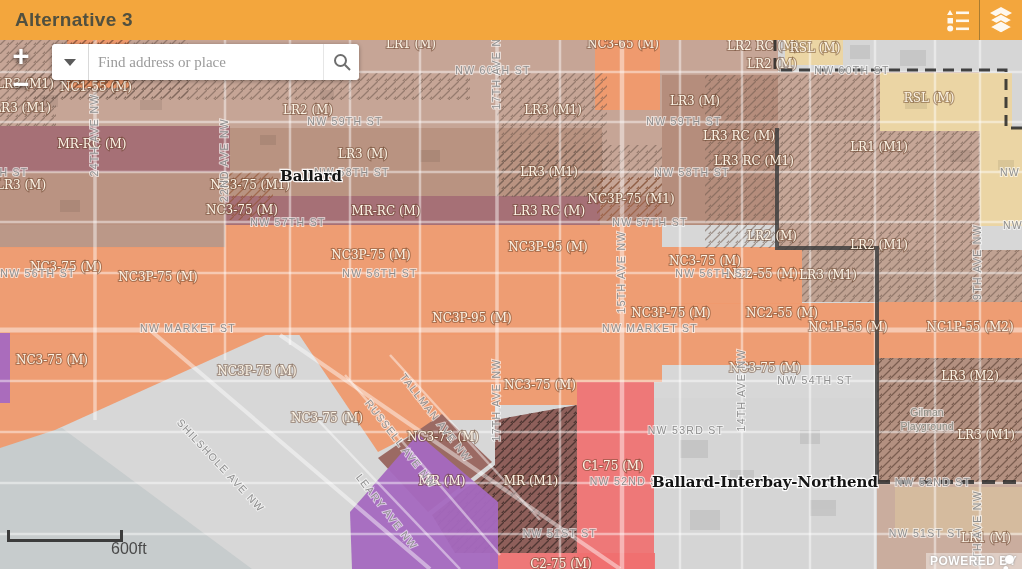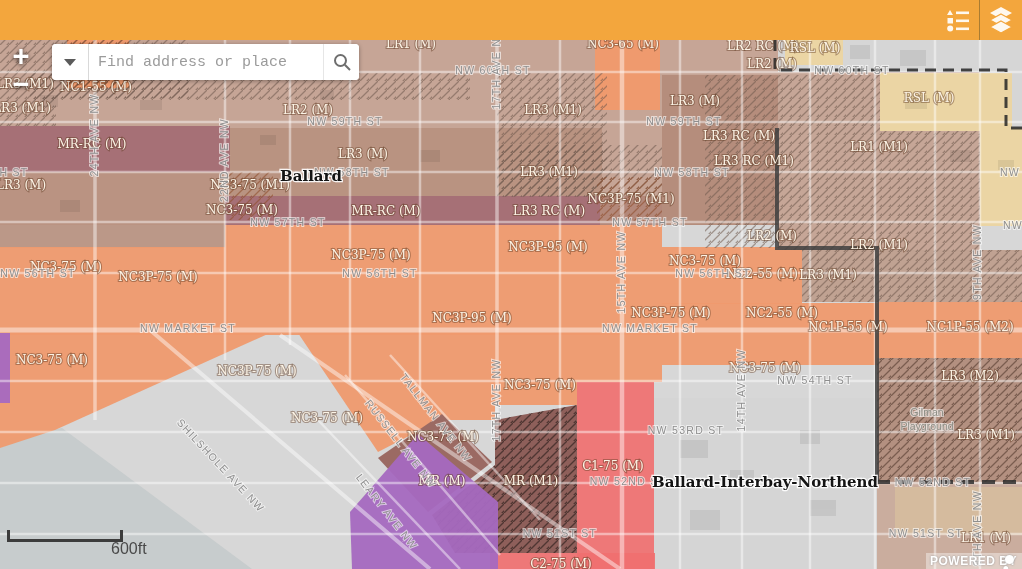--- a/index.html
+++ b/index.html
@@ -33,21 +33,21 @@
             text-shadow:0 1px 4px rgba(0,0,0,.75);cursor:pointer;user-select:none;}
   #zoom-in{top:44px;} #zoom-out{top:72px;}
 
   .searchbar{position:absolute;left:52px;top:44px;height:36px;display:flex;z-index:20;
              box-shadow:0 1px 4px rgba(0,0,0,.35);border-radius:4px;background:#fff;}
   .dd-btn{width:36px;height:36px;background:#fff;border-right:1px solid #d9d9d9;
           border-radius:4px 0 0 4px;display:flex;align-items:center;justify-content:center;cursor:pointer;}
   .dd-caret{width:0;height:0;border-left:6px solid transparent;border-right:6px solid transparent;
             border-top:7px solid #5b5b5b;}
   .search-input{width:216px;height:36px;border:none;outline:none;padding:0 9px;
-                font-size:15px;font-family:Liberation Mono, monospace;color:#444;}
+                font-size:15px;font-family:Liberation Serif, serif;color:#444;}
   .search-input::placeholder{color:#9b9b9b;}
   .go-btn{width:35px;height:36px;background:#fff;border-left:1px solid #e6e6e6;
           border-radius:0 4px 4px 0;display:flex;align-items:center;justify-content:center;cursor:pointer;}
 
   .scalebar{position:absolute;left:7px;top:530px;width:110px;height:9px;z-index:20;
             border-left:3px solid #3c3c3c;border-right:3px solid #3c3c3c;border-bottom:3px solid #3c3c3c;}
   .scalelabel{position:absolute;left:111px;top:540px;z-index:20;font-size:16px;color:#4a4a4a;}
 
   .powered{position:absolute;right:0;bottom:0;width:96px;height:16px;z-index:20;
            background:rgba(255,255,255,.4);overflow:hidden;}
@@ -280,20 +280,21 @@
       <text x="398" y="446" class="lbl-street" transform="rotate(52 398 446)">RUSSELL AVE NW</text>
       <text x="384" y="514" class="lbl-street" transform="rotate(52 384 514)">LEARY AVE NW</text>
       <text x="311" y="181" class="lbl-place">Ballard</text>
       <text x="765" y="487" class="lbl-place">Ballard-Interbay-Northend</text>
       <text x="927" y="416" class="lbl-park">Gilman</text>
       <text x="927" y="430" class="lbl-park">Playground</text>
     </g>
 </svg>
 
 <div class="header">
+  <h1>Alternative 3</h1>
   <div class="hdr-right">
     <div class="hdr-btn">
       <svg width="26" height="26" viewBox="0 0 26 26" fill="#fff" opacity=".92">
         <polygon points="2,8 5,3 8,8"></polygon>
           <rect x="11" y="4.5" width="13" height="2.6"></rect>
         <rect x="2.5" y="11" width="5.5" height="5.5"></rect>
           <rect x="11" y="12.5" width="13" height="2.6"></rect>
         <circle cx="5.2" cy="21.5" r="3"></circle>
           <rect x="11" y="20.5" width="13" height="2.6"></rect>
       </svg>

